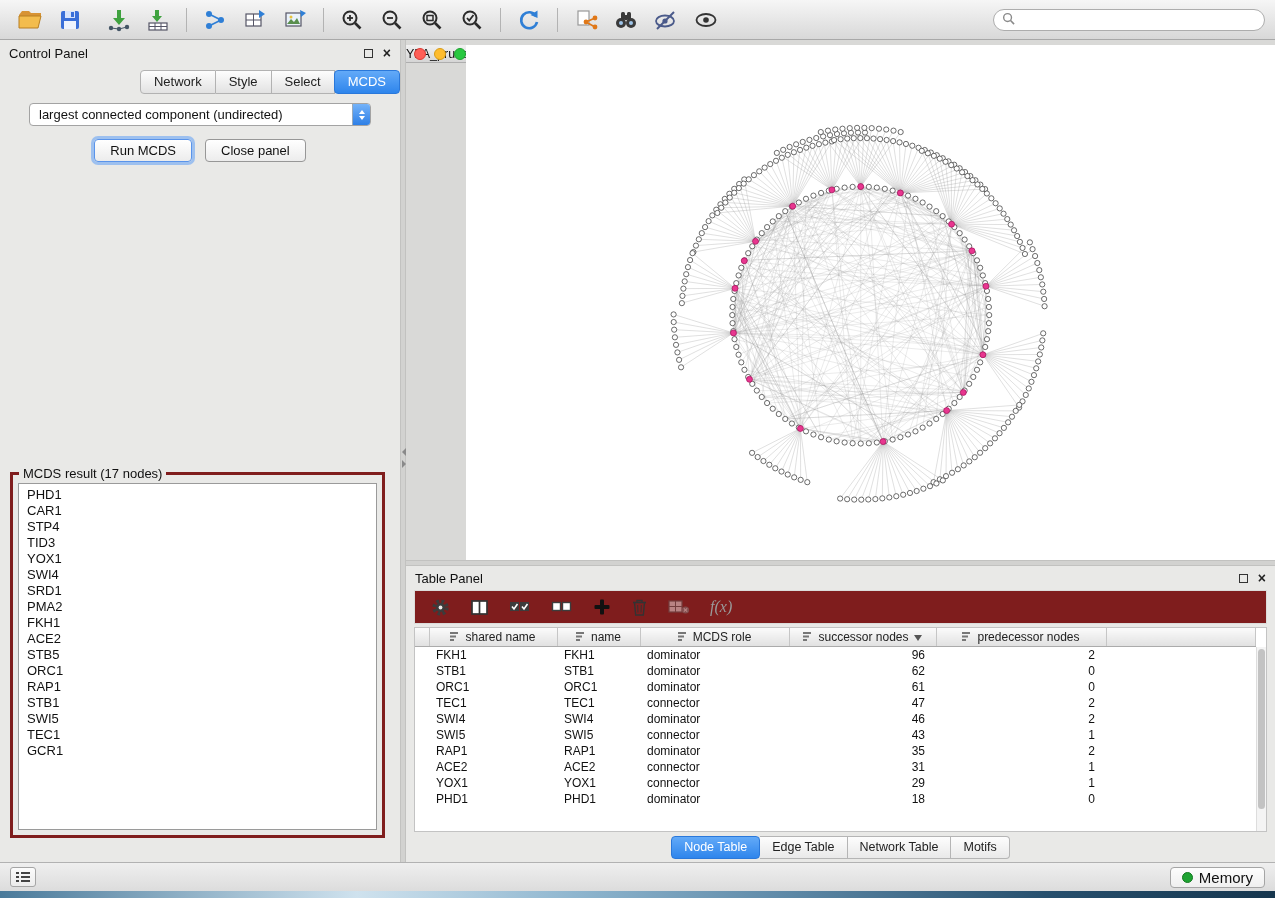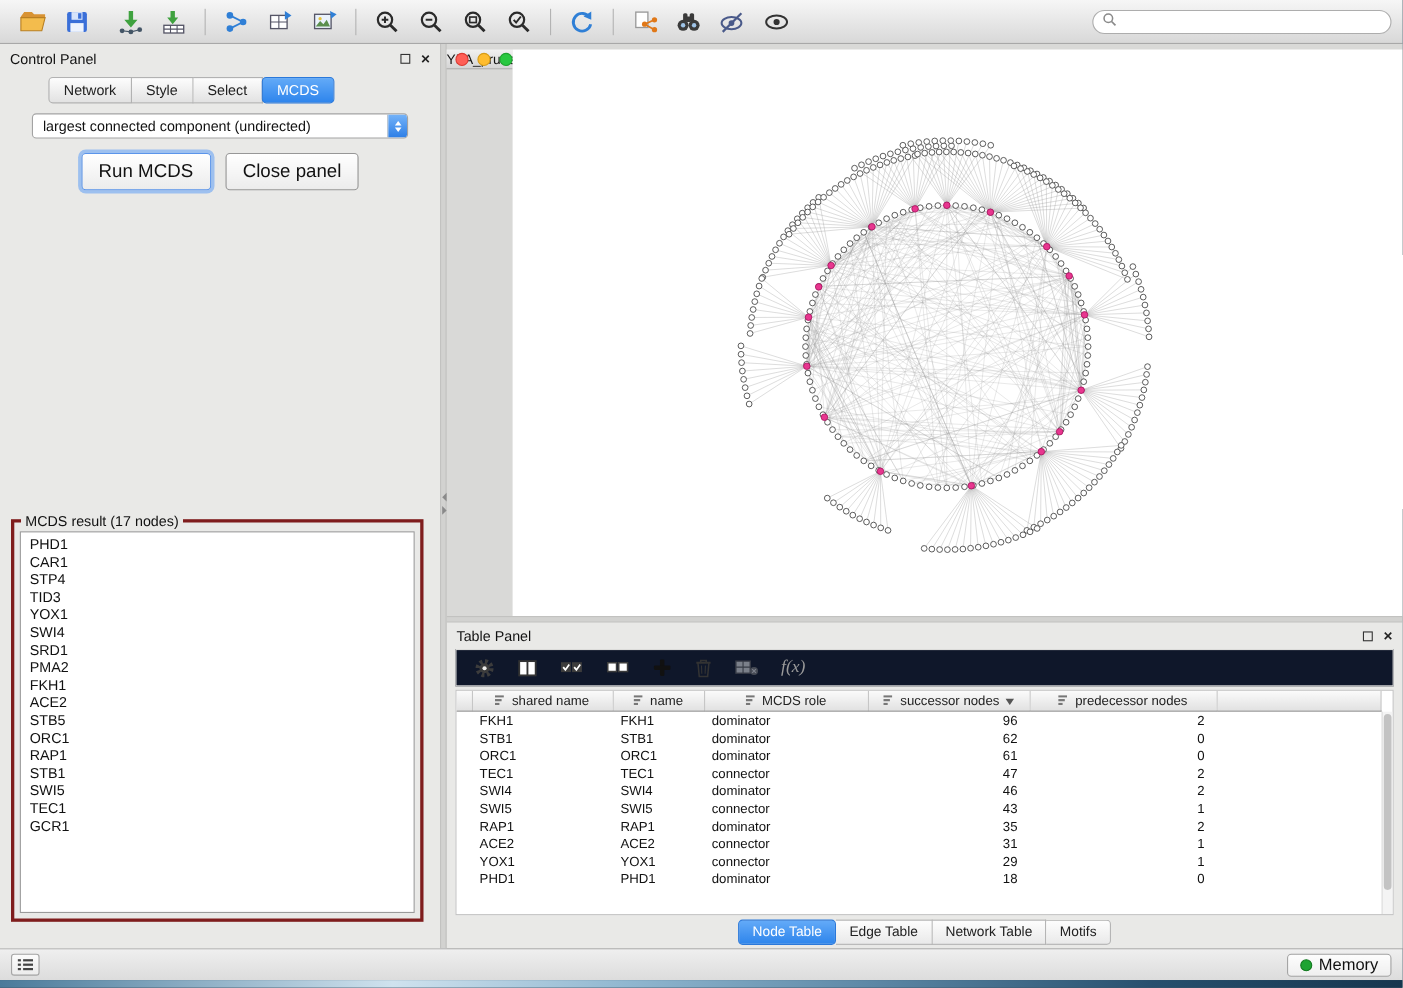--- a/index.html
+++ b/index.html
@@ -26,40 +26,40 @@
   .main { flex:1 1 auto; display:flex; min-height:0; background:#d9d9d7; }
 
   
   .control-panel { width:400px; flex:0 0 400px; background:#e9e9e7; position:relative;
     display:flex; flex-direction:column; }
   .panel-header { height:26px; display:flex; align-items:center; padding:0 9px; font-size:13px; color:#111; }
   .win-btns { margin-left:auto; display:flex; align-items:center; gap:10px; }
   .float-box { width:9px; height:9px; border:1.5px solid #333; display:inline-block; }
   .close-x { font-size:14px; font-weight:bold; color:#222; line-height:1; }
 
-  .cp-tabs { display:flex; justify-content:flex-start; margin-top:4px; align-items:center;margin-left:44px; }
+  .cp-tabs { display:flex; justify-content:flex-end; margin-top:4px; align-items:center; }
   .cp-tab { font-size:13px; padding:3px 13px 4px; background:linear-gradient(#fdfdfd,#e2e2e2);
     border:1px solid #b2b2b2; border-left:none; color:#222; }
   .cp-tab:first-child { border-left:1px solid #b2b2b2; border-radius:4px 0 0 4px; }
   .cp-tab.active { background:linear-gradient(#63aaf8,#2e85ec); color:#fff; border:1px solid #2a78da;
     border-radius:4px; margin-left:-1px; }
 
   .cp-body { text-align:center; }
   .opt-label { margin-top:20px; font-size:13px; color:#111; }
   .dropdown { margin:9px auto 0; width:342px; height:23px; background:#fff; border:1px solid #a3a3a3;
     border-radius:4px; display:flex; align-items:center; font-size:13px; position:relative;
     padding-left:9px; text-align:left; }
   .dropdown .stepper { position:absolute; right:0; top:0; bottom:0; width:18px;
     background:linear-gradient(#74b3f9,#2e7fe6); border-radius:0 3px 3px 0; border-left:1px solid #9ab;
     display:flex; flex-direction:column; align-items:center; justify-content:center; gap:2px; }
   .tri-up { width:0; height:0; border-left:3.5px solid transparent; border-right:3.5px solid transparent; border-bottom:4px solid #fff; }
   .tri-down { width:0; height:0; border-left:3.5px solid transparent; border-right:3.5px solid transparent; border-top:4px solid #fff; }
 
   .btn-row { display:flex; justify-content:center; gap:13px; margin-top:13px; }
-  button.mac { height:34px; padding:0 15px; font-size:17px; font-family:inherit;
+  button.mac { height:23px; padding:0 15px; font-size:13px; font-family:inherit;
     background:linear-gradient(#ffffff,#ececec); border:1px solid #979797; border-radius:4px; color:#111; }
   button.mac.focused { box-shadow:0 0 0 3px rgba(94,158,245,.55); border-color:#5a94ea; }
 
   .result-group { position:absolute; left:10px; top:426px; width:375px; height:372px;
     border:3px solid #7f1d1d; background:#e9e9e7; }
   .result-group legend { font-size:13px; padding:0 4px; margin-left:6px; color:#111; }
   .mcds-listbox { position:absolute; left:5px; right:5px; top:2px; bottom:5px; background:#fff;
     border:1px solid #9a9a9a; overflow:hidden; padding-top:3px; }
   .mcds-item { font-size:13px; line-height:16px; padding-left:8px; text-align:left; color:#111; }
 
@@ -81,21 +81,21 @@
   .light.green { background:#28c840; border:1px solid #1da32f; }
   .net-title { position:absolute; left:0; right:0; text-align:center; font-size:12.5px; color:#111; }
   .net-canvas { flex:1 1 auto; background:#fff; position:relative; overflow:hidden; }
   .net-canvas svg { position:absolute; inset:0; width:100%; height:100%; }
 
   .h-splitter { height:6px; flex:0 0 6px; background:#d2d2d0; border-top:1px solid #c2c2c0; border-bottom:1px solid #c2c2c0; }
 
   
   .table-panel { flex:1 1 auto; background:#e9e9e7; display:flex; flex-direction:column; min-height:0; }
   .tp-header { height:24px; flex:0 0 24px; display:flex; align-items:center; padding:0 9px; font-size:13px; }
-  .tp-toolbar { height:34px; flex:0 0 34px; margin:0 8px; background:#0f172a; border:1px solid #dcdcda;
+  .tp-toolbar { height:34px; flex:0 0 34px; margin:0 8px; background:#7f1d1d; border:1px solid #dcdcda;
     display:flex; align-items:center; gap:20px; padding:0 16px; }
   .tp-icon { display:flex; align-items:center; justify-content:center; }
   .tp-icon.disabled { opacity:.45; }
   .fx-label { font-family:"Liberation Serif", serif; font-style:italic; font-size:16px; color:#9a9a9a; }
 
   .table-wrap { flex:1 1 auto; margin:3px 8px 0; background:#fff; border:1px solid #c3c3c3;
     position:relative; overflow:hidden; }
   table { border-collapse:collapse; table-layout:fixed; width:calc(100% - 10px); }
   th { height:18px; background:linear-gradient(#fbfbfb,#e1e1e1); border-right:1px solid #c6c6c6;
     border-bottom:1px solid #ababab; font-weight:normal; font-size:12px; color:#222;

